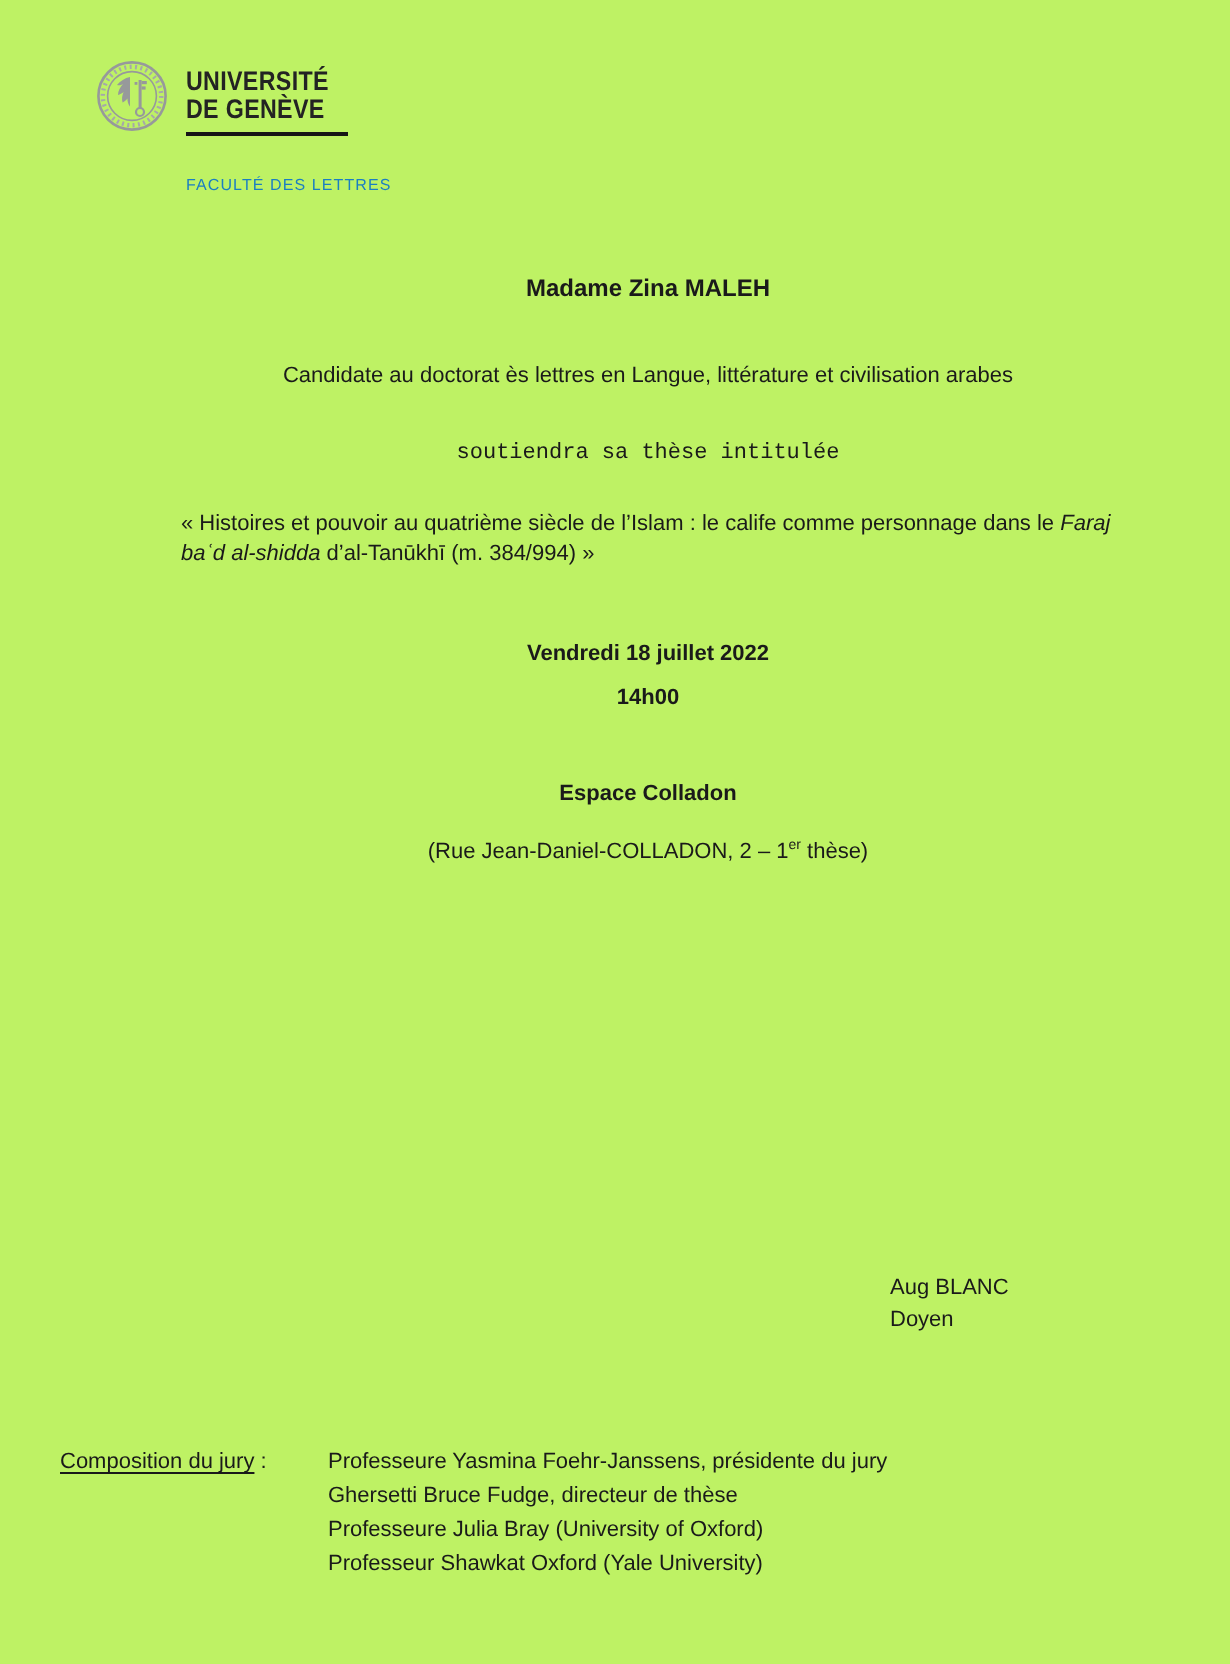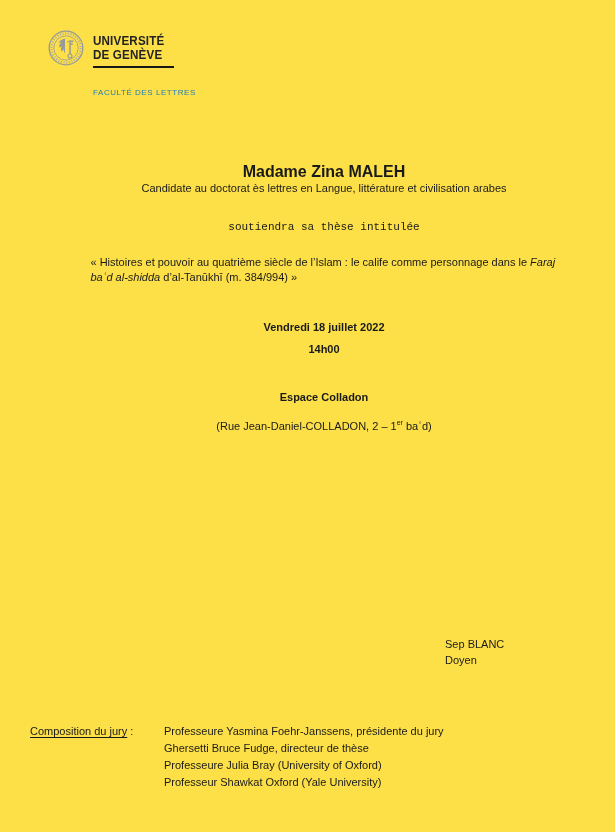--- a/index.html
+++ b/index.html
@@ -1,19 +1,19 @@
 <!DOCTYPE html>
 <html><head>
 <meta charset="utf-8">
 <style>
   html,body{margin:0;padding:0;background:#e8e8e8;}
   .page{
     position:relative;
     width:615px;height:832px;
-    background:#fde047;
+    background:#bef264;
     font-family:"Liberation Sans", sans-serif;
     color:#1a1a1a;
     font-size:11px;
     overflow:hidden;
     margin:0 auto;
   }
   
   .logo{position:absolute;left:48px;top:30px;display:flex;gap:9px;align-items:flex-start;}
   .seal{width:36px;height:36px;flex:0 0 auto;}
   .wordmark{padding-top:4px;}
@@ -24,21 +24,21 @@
     white-space:nowrap;letter-spacing:.2px;
   }
   .uni-rule{width:81px;height:2px;background:#161616;margin-top:4px;}
   .faculty{
     margin-top:20px;font-weight:normal;font-size:8px;letter-spacing:.55px;
     color:#1b7ec2;white-space:nowrap;
   }
   
   .cline{position:absolute;left:40px;width:568px;text-align:center;line-height:14px;}
   .bold{font-weight:bold;}
-  .name{font-size:16px;margin-top:28px;}
+  .name{font-size:12px;}
   .thesis-title{
     position:absolute;left:0;right:0;top:255px;text-align:left;line-height:15px;
   }
   .thesis-title .inner{
     display:block;width:470px;margin:0 auto;position:relative;left:18px;
   }
   .italic{font-style:italic;}
   sup{font-size:7px;vertical-align:super;line-height:0;}
   
   .signature{position:absolute;left:445px;top:636px;line-height:16px;text-align:left;}
@@ -87,25 +87,25 @@
       <span>« Histoires et pouvoir au quatrième siècle de l’Islam : le calife comme personnage dans le </span><span class="italic">Faraj baʿd al-shidda</span><span> d’al-Tanūkhī (m. 384/994) »</span>
     </span>
   </div>
 
   <div class="cline bold" style="top:320px;">Vendredi 18 juillet 2022</div>
   <div class="cline bold" style="top:342px;">14h00</div>
 
   <div class="cline bold" style="top:390px;">Espace Colladon</div>
 
   <div class="cline" style="top:419px;">
-    <span>(Rue Jean-Daniel-COLLADON, 2 – 1</span><sup>er</sup><span> baʿd)</span>
+    <span>(Rue Jean-Daniel-COLLADON, 2 – 1</span><sup>er</sup><span> thèse)</span>
   </div>
 
   <div class="signature">
-    <div>Sep BLANC</div>
+    <div>Aug BLANC</div>
     <div>Doyen</div>
   </div>
 
   <div class="jury">
     <div class="jury-label-cell">
       <span class="jury-label">Composition du jury</span><span> :</span>
     </div>
     <div class="jury-list">
       <div class="jury-member">Professeure Yasmina Foehr-Janssens, présidente du jury</div>
       <div class="jury-member">Ghersetti Bruce Fudge, directeur de thèse</div>

